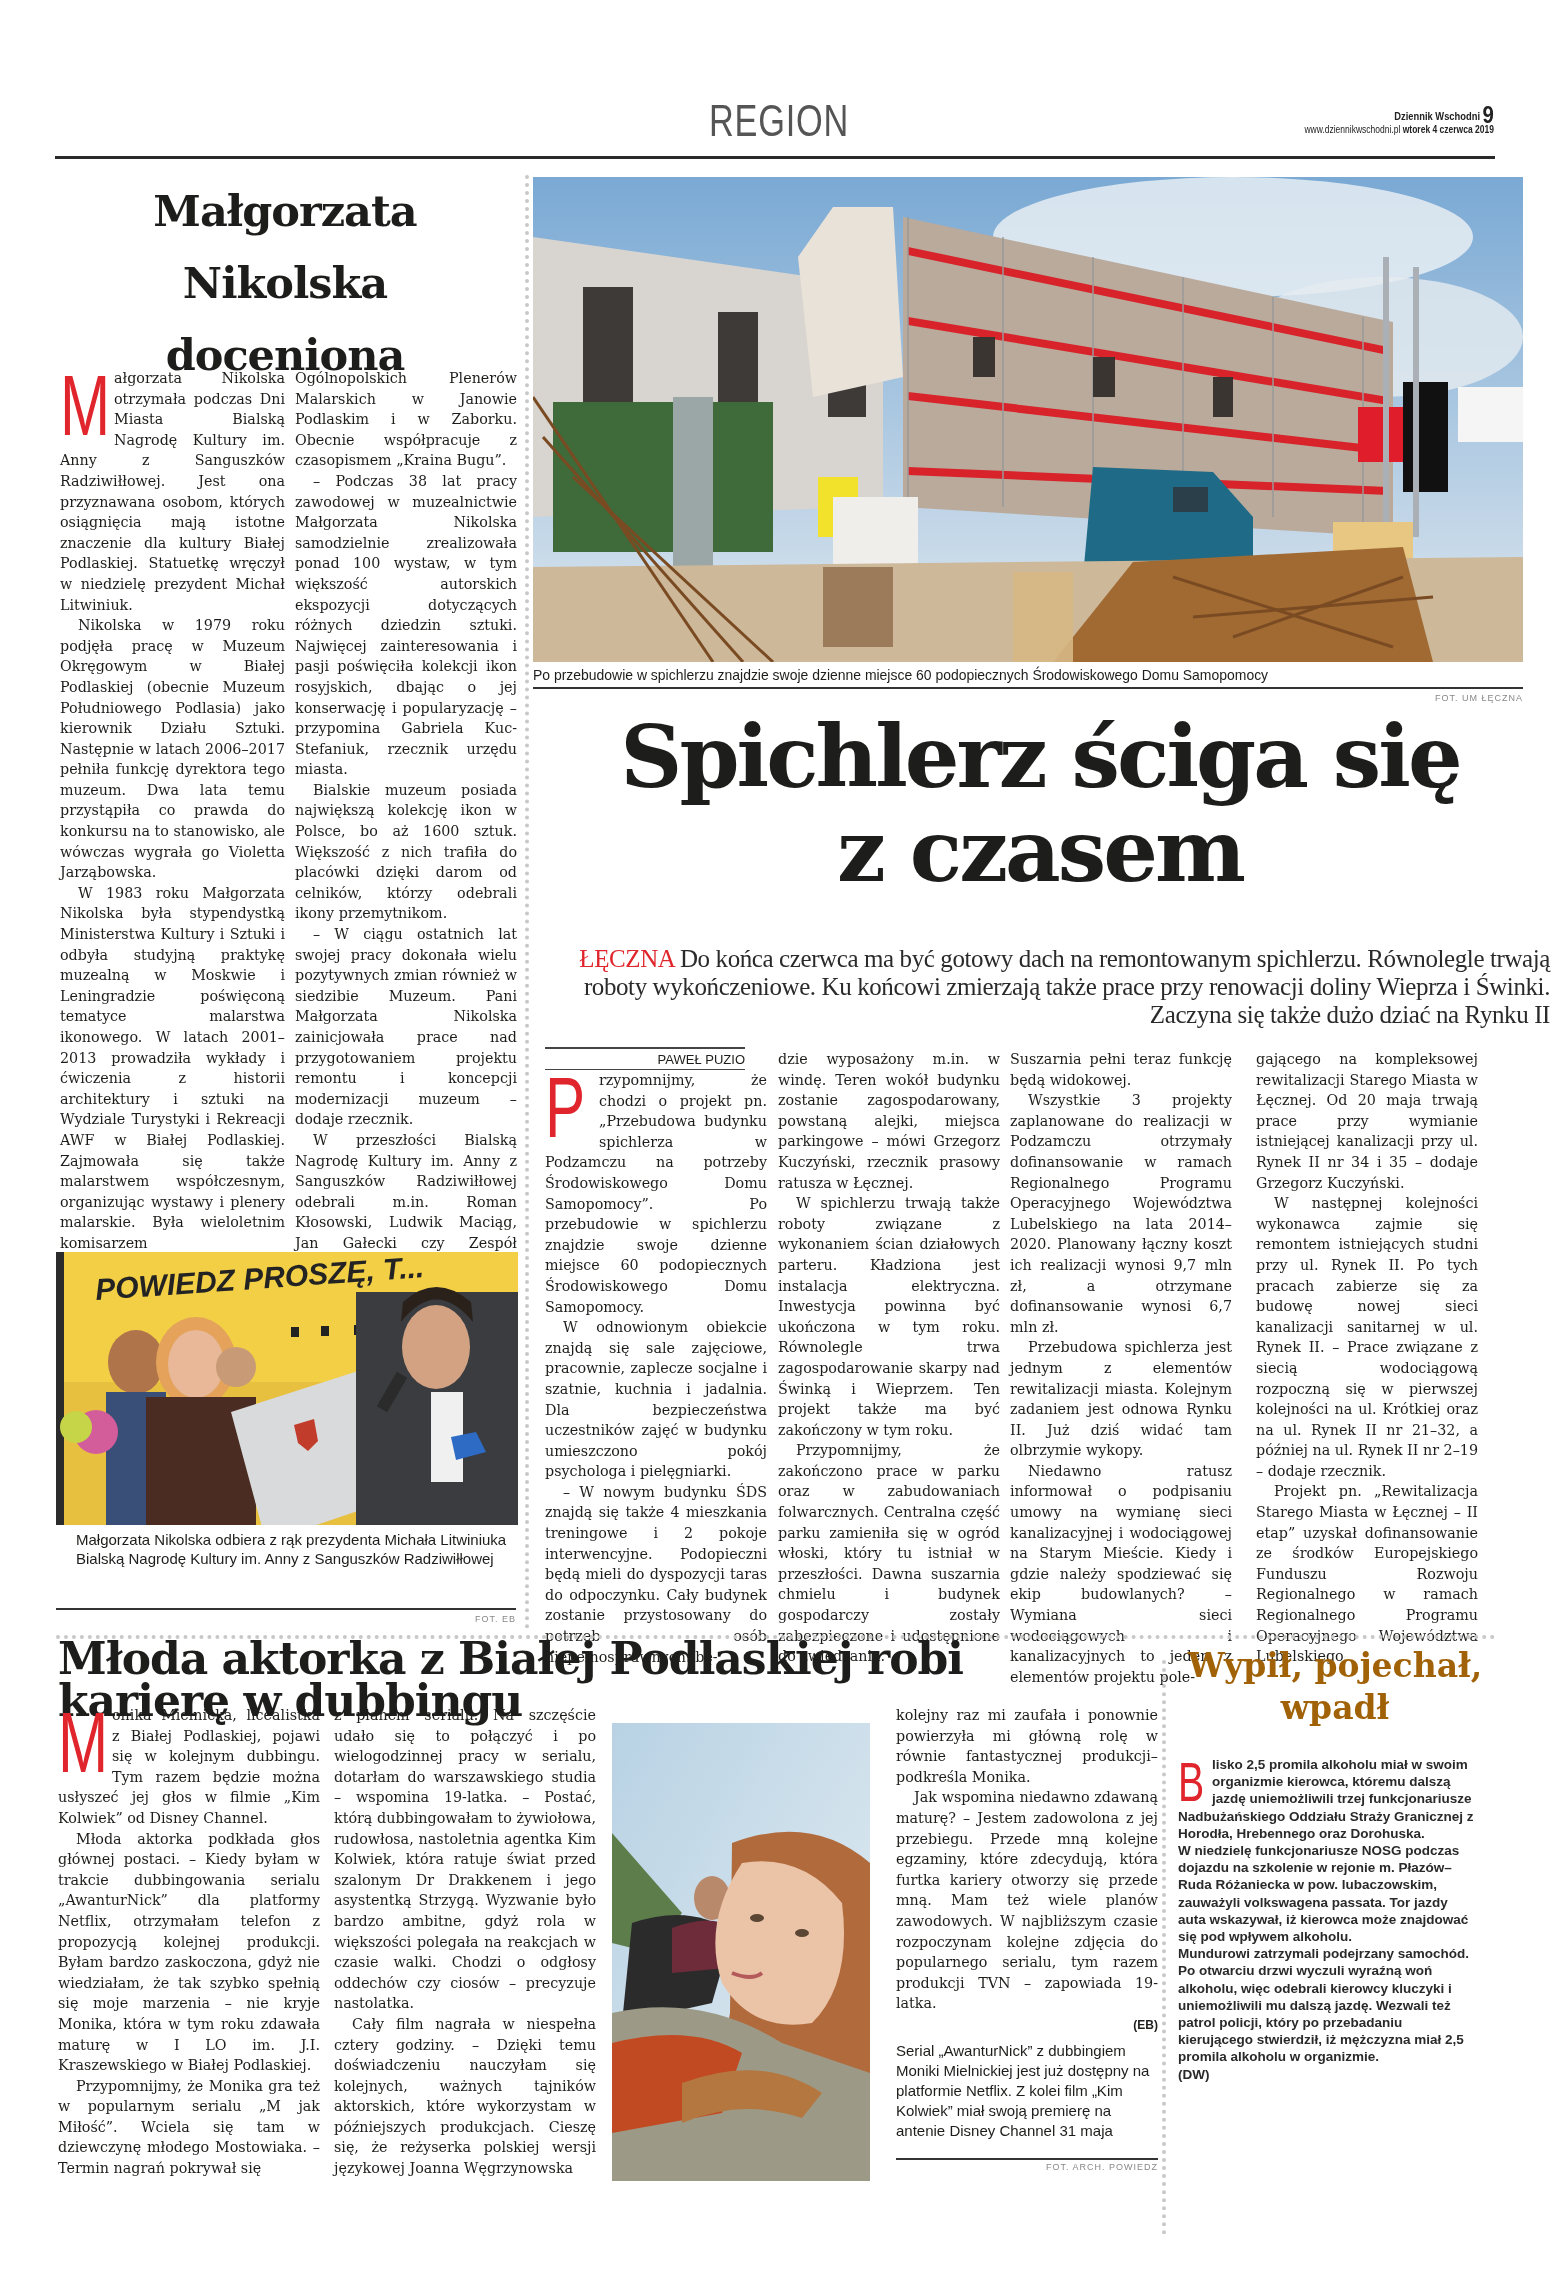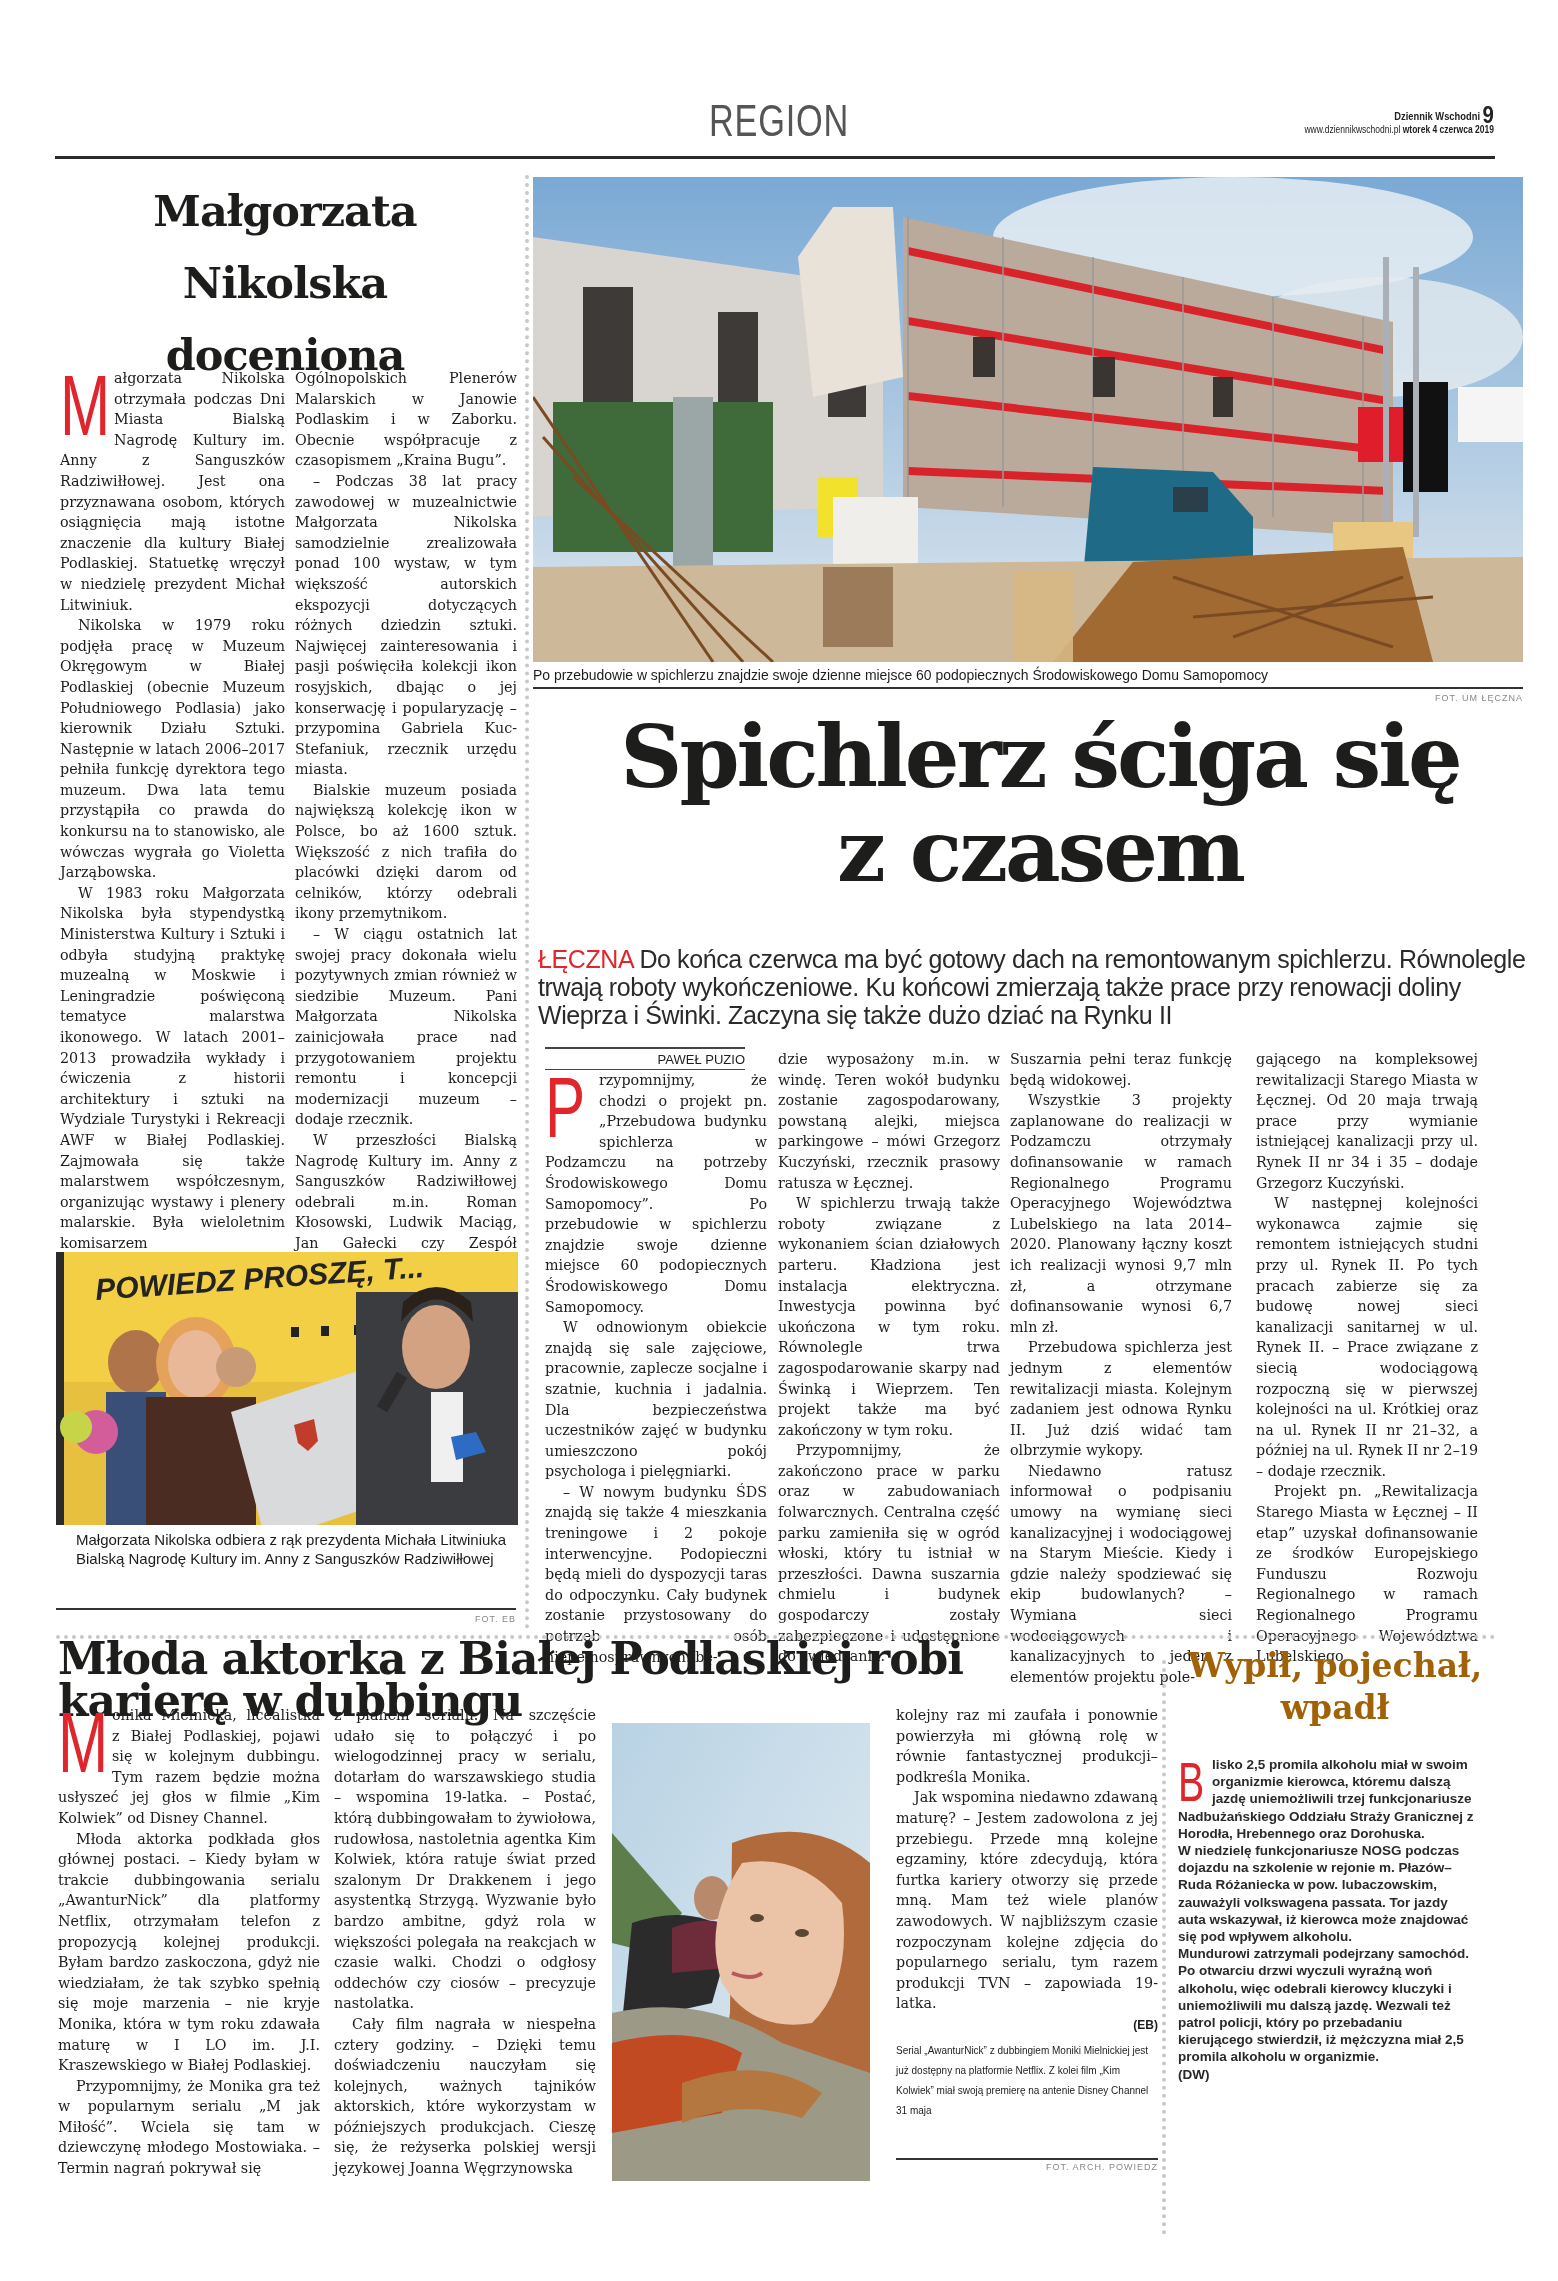--- a/index.html
+++ b/index.html
@@ -31,21 +31,21 @@
   .nik-col1 { left: 60px; top: 368px; width: 225px; }
   .nik-col2 { left: 295px; top: 368px; width: 222px; }
 
   .photo { overflow: hidden; }
   .caption { font-family: "Liberation Sans", sans-serif; font-size: 15px; line-height: 19px; color: #1d1d1b; }
   .credit { font-family: "Liberation Sans", sans-serif; font-size: 9px; letter-spacing: 1px; color: #888; text-align: right; }
   .cap-rule { height: 2px; background: #333; }
 
   
   .main-headline { left: 540px; top: 710px; width: 1000px; text-align: center; font-family: "DejaVu Serif", serif; font-weight: bold; font-size: 86px; line-height: 94px; letter-spacing: -3px; color: #1d1d1b; }
-  .lead { left: 538px; top: 945px; width: 1000px; text-align: left; font-family: Liberation Sans, sans-serif; font-weight: 300; font-size: 25px; line-height: 28px; color: #2a2a2a; letter-spacing: -0.4px; }
+  .lead { left: 550px; top: 945px; width: 1000px; text-align: right; font-family: Liberation Serif, serif; font-weight: 300; font-size: 25px; line-height: 28px; color: #2a2a2a; letter-spacing: -0.4px; }
   .lead .loc { color: #e0262c; }
   .byline-box { left: 545px; top: 1047px; width: 200px; text-align: right; font-family: "Liberation Sans", sans-serif; font-size: 13px; line-height: 18px; border-top: 2px solid #444; border-bottom: 1px solid #444; padding-top: 2px; }
 
   
   .mloda-headline { left: 58px; top: 1638px; width: 1090px; font-family: "DejaVu Serif", serif; font-weight: bold; font-size: 44px; line-height: 42px; letter-spacing: -1px; color: #1d1d1b; }
   .wypil-headline { left: 1185px; top: 1645px; width: 300px; text-align: center; font-family: "DejaVu Serif", serif; font-weight: bold; font-size: 33px; line-height: 42px; color: #a16207; }
   .wypil-body { left: 1178px; top: 1756px; width: 300px; font-family: "Liberation Sans", sans-serif; font-weight: bold; font-size: 13.5px; line-height: 17.2px; color: #2a2a2a; }
   .wypil-body p { text-indent: 0; }
   .wypil-body .dropcap { font-size: 56px; line-height: 48px; width: 30px; margin: 2px 4px 0 0; }
 </style>
@@ -247,21 +247,21 @@
     <path d="M0,320 q80,-20 130,10 l-20,60 l-110,20 z" fill="#c24a22"></path>
     <path d="M70,360 q80,-30 140,10 l-20,25 q-60,-20 -120,5 z" fill="#b4773f"></path>
   </svg>
 </div>
 
 <div class="abs col" style="left:896px; top:1705px; width:262px;">
   <p class="first">kolejny raz mi zaufała i ponownie powierzyła mi główną rolę w równie fantastycznej produkcji– podkreśla Monika.</p>
   <p>Jak wspomina niedawno zdawaną maturę? – Jestem zadowolona z jej przebiegu. Przede mną kolejne egzaminy, które zdecydują, która furtka kariery otworzy się przede mną. Mam też wiele planów zawodowych. W najbliższym czasie rozpoczynam kolejne zdjęcia do popularnego serialu, tym razem produkcji TVN – zapowiada 19-latka.</p>
   <p style="text-align:right;"><span class="signature">(EB)</span></p>
 </div>
-<div class="abs caption" style="left:896px; top:2041px; width:262px; font-size:10px; line-height:20px;">Serial „AwanturNick” z dubbingiem Moniki Mielnickiej jest już dostępny na platformie Netflix. Z kolei film „Kim Kolwiek” miał swoją premierę na antenie Disney Channel 31 maja</div>
+<div class="abs caption" style="left:896px; top:2041px; width:262px; font-size:15px; line-height:20px;">Serial „AwanturNick” z dubbingiem Moniki Mielnickiej jest już dostępny na platformie Netflix. Z kolei film „Kim Kolwiek” miał swoją premierę na antenie Disney Channel 31 maja</div>
 <div class="abs cap-rule" style="left:896px; top:2158px; width:262px;"></div>
 <div class="abs credit" style="left:896px; top:2162px; width:262px;">FOT. ARCH. POWIEDZ</div>
 
 <div class="abs dotted-v" style="left:1162px; top:1660px; height:575px;"></div>
 
 <div class="abs wypil-headline">Wypił, pojechał, wpadł</div>
 <div class="abs wypil-body">
   <p><span class="dropcap">B</span><span>lisko 2,5 promila alkoholu miał w swoim organizmie kierowca, któremu dalszą jazdę uniemożliwili trzej funkcjonariusze Nadbużańskiego Oddziału Straży Granicznej z Horodła, Hrebennego oraz Dorohuska.</span></p>
   <p>W niedzielę funkcjonariusze NOSG podczas dojazdu na szkolenie w rejonie m. Płazów–Ruda Różaniecka w pow. lubaczowskim, zauważyli volkswagena passata. Tor jazdy auta wskazywał, iż kierowca może znajdować się pod wpływem alkoholu.</p>
   <p>Mundurowi zatrzymali podejrzany samochód. Po otwarciu drzwi wyczuli wyraźną woń alkoholu, więc odebrali kierowcy kluczyki i uniemożliwili mu dalszą jazdę. Wezwali też patrol policji, który po przebadaniu kierującego stwierdził, iż mężczyzna miał 2,5 promila alkoholu w organizmie.</p>

